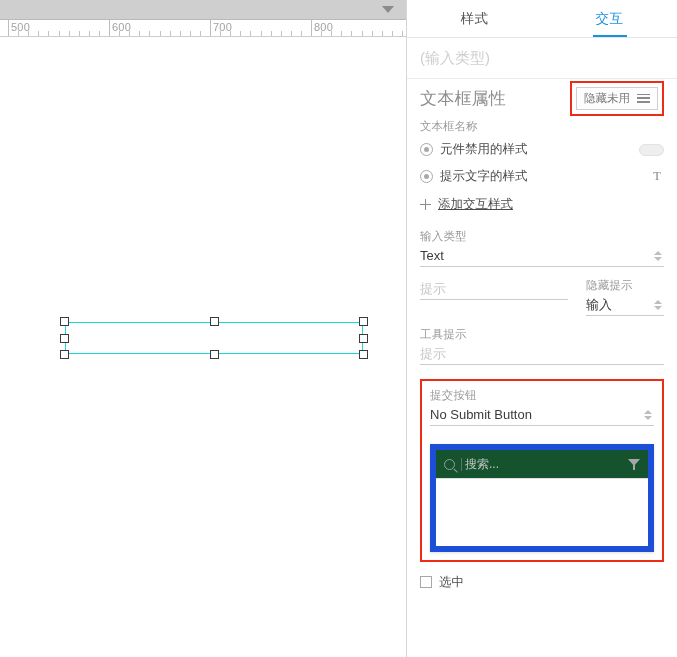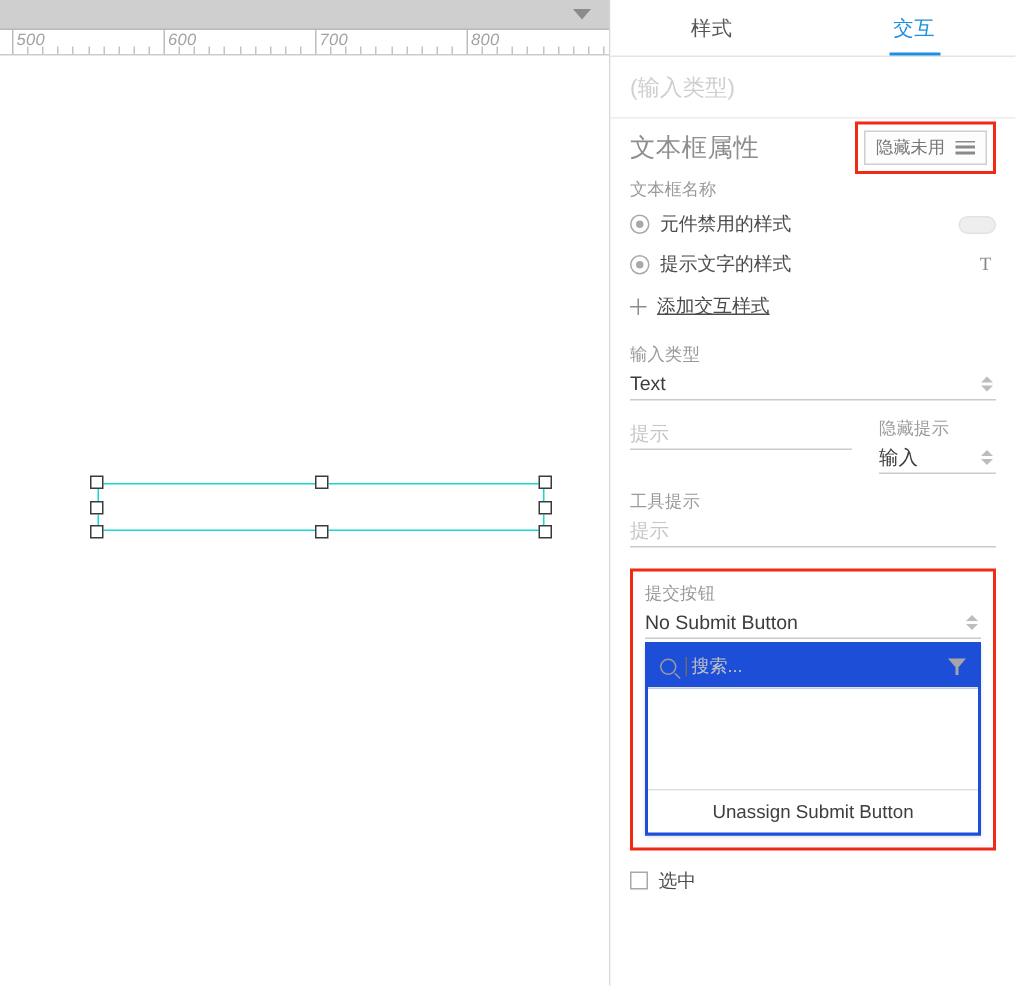--- a/index.html
+++ b/index.html
@@ -24,21 +24,20 @@
   
   .canvas-area {
     width: 407px;
     height: 657px;
     position: relative;
     background: #ffffff;
     flex: 0 0 407px;
     border-right: 1px solid #d6d6d6;
     box-sizing: border-box;
     overflow: hidden;
-    font-style: italic;
   }
   .canvas-toolbar {
     position: absolute;
     top: 0; left: 0; right: 0;
     height: 20px;
     background: #cfcfcf;
     border-bottom: 1px solid #b9b9b9;
     box-sizing: border-box;
   }
   .collapse-arrow {
@@ -345,23 +344,23 @@
   .col-a { flex: 1 1 auto; }
   .col-b { flex: 0 0 78px; }
 
   
   .submit-region {
     position: relative;
     margin-top: 14px;
     padding: 7px 8px 8px;
   }
   .dropdown {
-    margin-top: 2px;
-    border: 2px solid #1d4ed8;
-    background: #1d4ed8;
+    margin-top: 18px;
+    border: 6px solid #1d4ed8;
+    background: #14532d;
     box-shadow: 0 1px 3px rgba(0,0,0,.13);
     box-sizing: border-box;
   }
   .dd-search {
     height: 29px;
     display: flex;
     align-items: center;
     gap: 6px;
     padding: 0 8px;
     border-bottom: 1px solid #e0e0e0;
@@ -620,21 +619,20 @@
         </div>
 
         <div class="dropdown">
           <div class="dd-search">
             <span class="search-icon"></span>
             <span class="caret-bar"></span>
             <span class="ph">搜索...</span>
             <span class="funnel-icon"></span>
           </div>
           <div class="dd-list"></div>
-          <div class="dd-footer">Unassign Submit Button</div>
         </div>
       </div>
 
       <div class="check-row">
         <span class="checkbox"></span>
         <span class="check-label">选中</span>
       </div>
 
     </div>
   </div>

